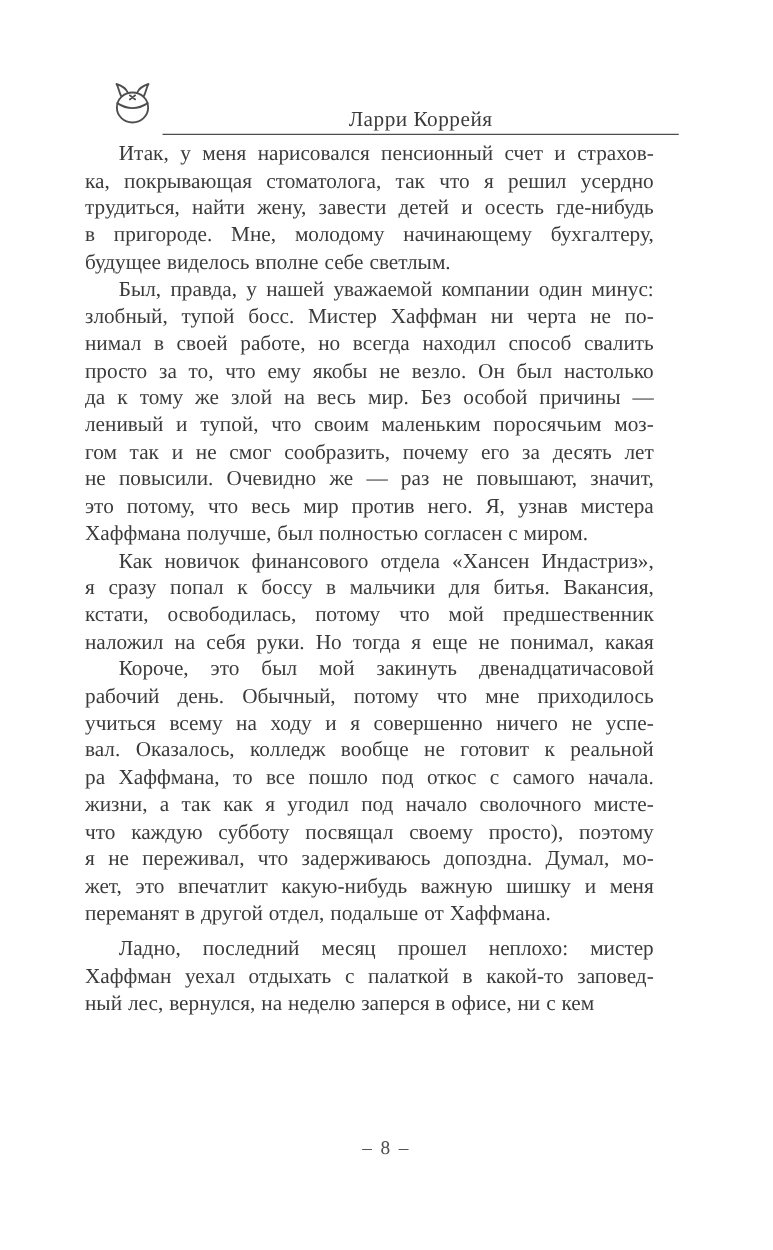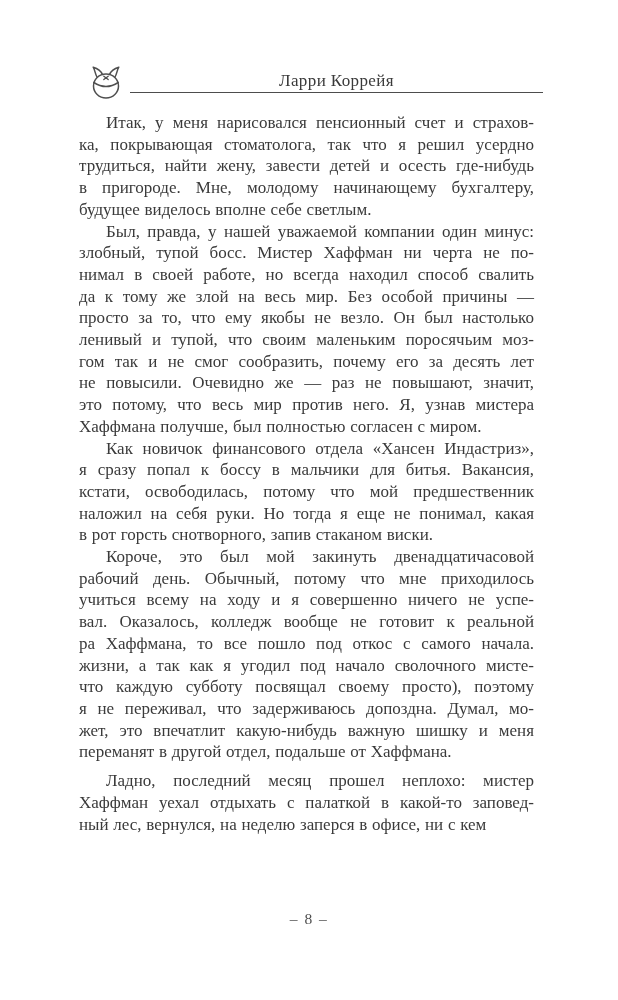--- a/index.html
+++ b/index.html
@@ -24,38 +24,38 @@
     left: 0;
     top: 1px;
     width: 32px;
     height: 38px;
   }
   .demon-icon svg { display: block; }
   .header-rule {
     position: absolute;
     left: 40px;
     right: 0;
-    top: 0;
+    top: 15px;
     height: 30px;
     border-bottom: 1px solid #4d4d4d;
     display: flex;
     justify-content: center;
     align-items: flex-end;
   }
   .author {
     font-size: 17px;
     line-height: 20px;
     padding-bottom: 1px;
     letter-spacing: 0.4px;
     color: #3a3a3a;
     white-space: nowrap;
   }
   .body-text {
     position: absolute;
-    left: 79px;
+    left: 68px;
     top: 112px;
     width: 455px;
     font-size: 17px;
     line-height: 21.7px;
   }
   .paragraph { margin: 0; }
   .paragraph.space-before { margin-top: 7px; }
   .line {
     text-align: justify;
     text-align-last: justify;
@@ -100,34 +100,33 @@
         <div class="line first">Итак, у меня нарисовался пенсионный счет и страхов-</div>
         <div class="line">ка, покрывающая стоматолога, так что я решил усердно</div>
         <div class="line">трудиться, найти жену, завести детей и осесть где-нибудь</div>
         <div class="line">в пригороде. Мне, молодому начинающему бухгалтеру,</div>
         <div class="line last">будущее виделось вполне себе светлым.</div>
       </div>
       <div class="paragraph">
         <div class="line first">Был, правда, у нашей уважаемой компании один минус:</div>
         <div class="line">злобный, тупой босс. Мистер Хаффман ни черта не по-</div>
         <div class="line">нимал в своей работе, но всегда находил способ свалить</div>
+        <div class="line">просто за то, что ему якобы не везло. Он был настолько</div>
         <div class="line">да к тому же злой на весь мир. Без особой причины —</div>
-        <div class="line">просто за то, что ему якобы не везло. Он был настолько</div>
         <div class="line">ленивый и тупой, что своим маленьким поросячьим моз-</div>
         <div class="line">гом так и не смог сообразить, почему его за десять лет</div>
         <div class="line">не повысили. Очевидно же — раз не повышают, значит,</div>
         <div class="line">это потому, что весь мир против него. Я, узнав мистера</div>
         <div class="line last">Хаффмана получше, был полностью согласен с миром.</div>
       </div>
       <div class="paragraph">
         <div class="line first">Как новичок финансового отдела «Хансен Индастриз»,</div>
         <div class="line">я сразу попал к боссу в мальчики для битья. Вакансия,</div>
         <div class="line">кстати, освободилась, потому что мой предшественник</div>
         <div class="line">наложил на себя руки. Но тогда я еще не понимал, какая</div>
-        <div class="line last">в рот горсть снотворного, запив стаканом виски.</div>
       </div>
       <div class="paragraph">
         <div class="line first">Короче, это был мой закинуть двенадцатичасовой</div>
         <div class="line">рабочий день. Обычный, потому что мне приходилось</div>
         <div class="line">учиться всему на ходу и я совершенно ничего не успе-</div>
         <div class="line">вал. Оказалось, колледж вообще не готовит к реальной</div>
         <div class="line">ра Хаффмана, то все пошло под откос с самого начала.</div>
         <div class="line">жизни, а так как я угодил под начало сволочного мисте-</div>
         <div class="line">что каждую субботу посвящал своему просто), поэтому</div>
         <div class="line">я не переживал, что задерживаюсь допоздна. Думал, мо-</div>

